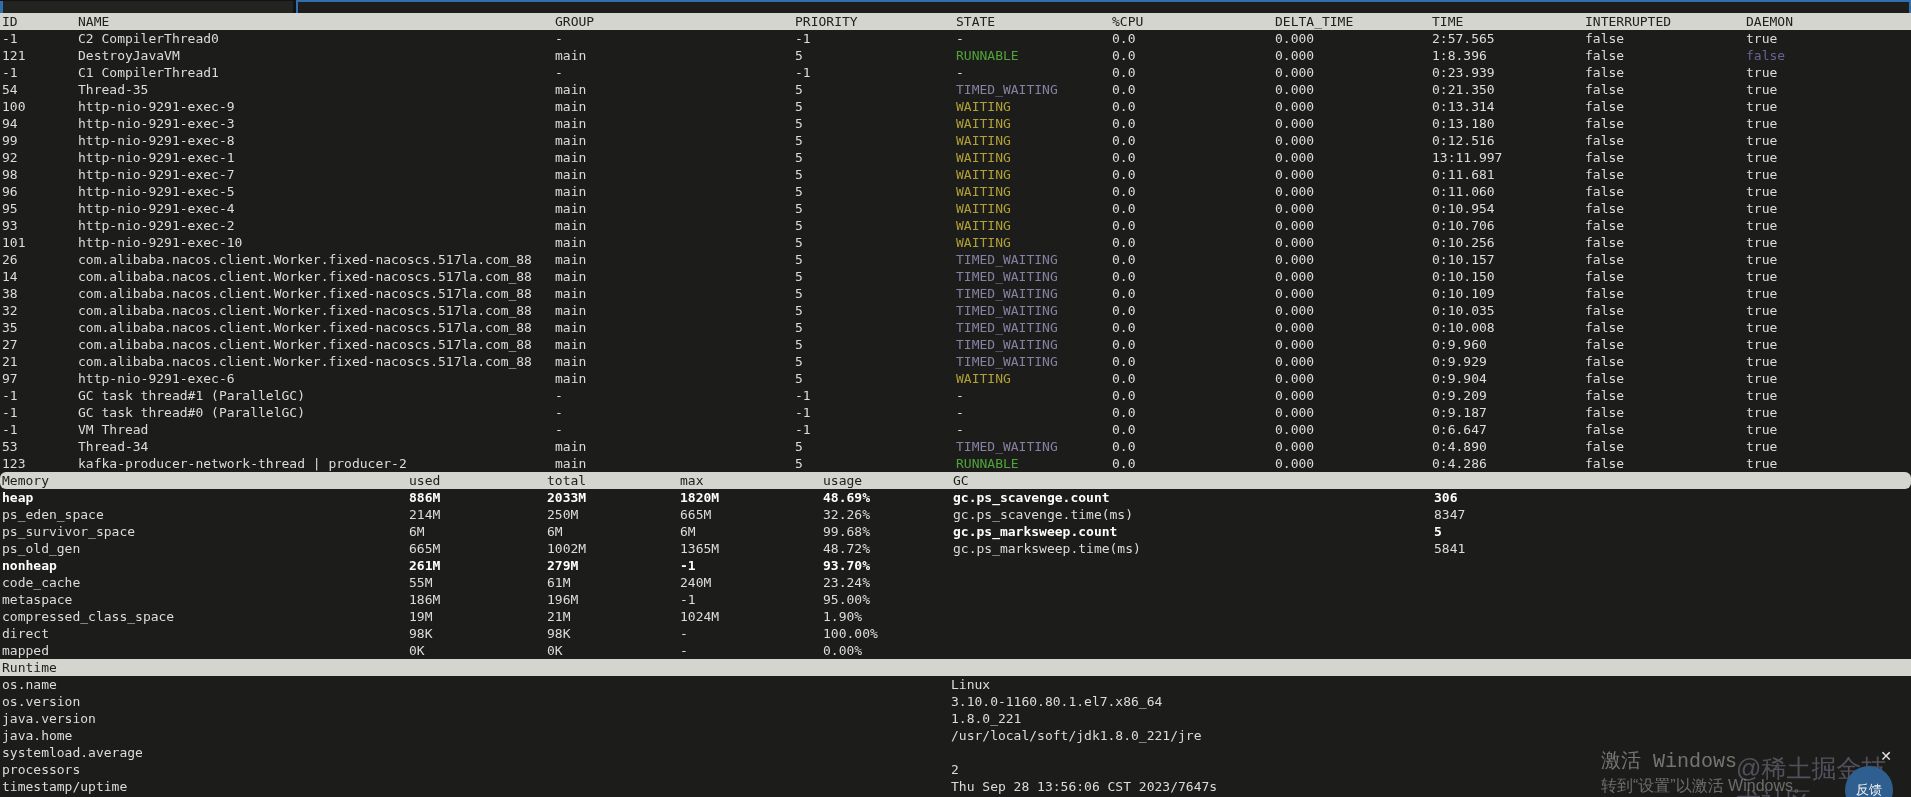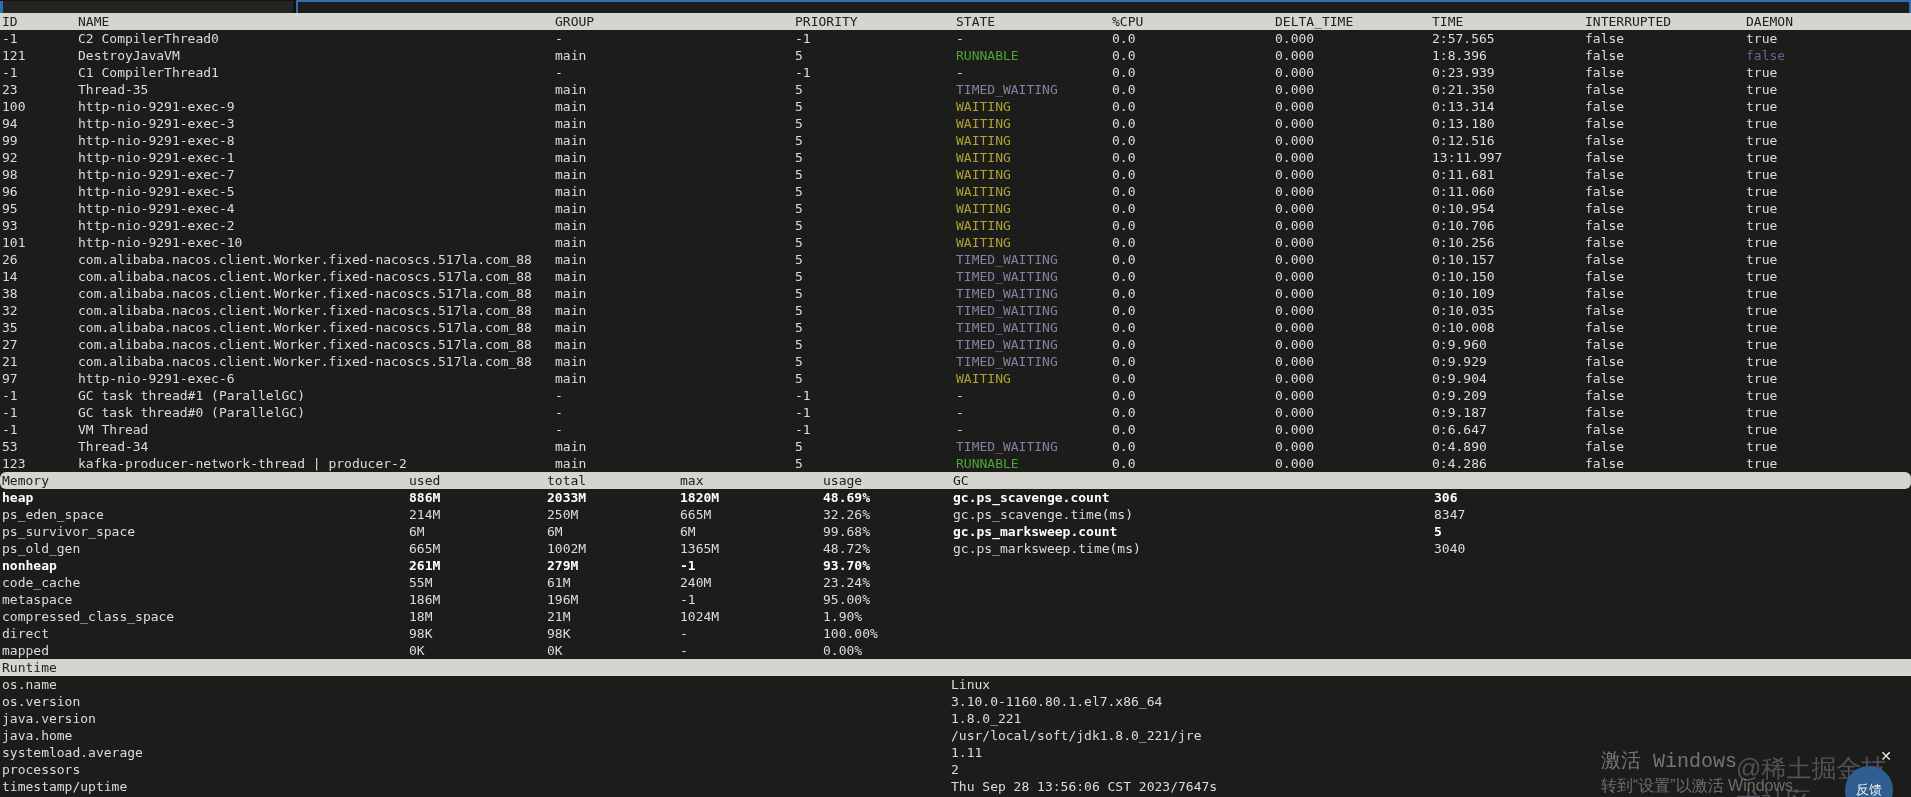--- a/index.html
+++ b/index.html
@@ -97,21 +97,21 @@
             <div>-1</div>
             <div>-</div>
             <div>0.0</div>
             <div>0.000</div>
             <div>0:23.939</div>
             <div>false</div>
             <div>true</div>
           </div>
 
           <div class="row thread-grid">
-            <div>23</div>
+            <div>54</div>
             <div>Thread-35</div>
             <div>main</div>
             <div>5</div>
             <div class="purple">TIMED_WAITING</div>
             <div>0.0</div>
             <div>0.000</div>
             <div>0:21.350</div>
             <div>false</div>
             <div>true</div>
           </div>
@@ -447,21 +447,21 @@
             <div class="bold">5</div>
           </div>
 
           <div class="row memory-grid">
             <div>ps_old_gen</div>
             <div>665M</div>
             <div>1002M</div>
             <div>1365M</div>
             <div>48.72%</div>
             <div>gc.ps_marksweep.time(ms)</div>
-            <div>3040</div>
+            <div>5841</div>
           </div>
 
           <div class="row memory-grid bold">
             <div>nonheap</div>
             <div>261M</div>
             <div>279M</div>
             <div>-1</div>
             <div>93.70%</div>
             <div></div>
             <div></div>
@@ -482,21 +482,21 @@
             <div>186M</div>
             <div>196M</div>
             <div>-1</div>
             <div>95.00%</div>
             <div></div>
             <div></div>
           </div>
 
           <div class="row memory-grid">
             <div>compressed_class_space</div>
-            <div>18M</div>
+            <div>19M</div>
             <div>21M</div>
             <div>1024M</div>
             <div>1.90%</div>
             <div></div>
             <div></div>
           </div>
 
           <div class="row memory-grid">
             <div>direct</div>
             <div>98K</div>
@@ -540,21 +540,20 @@
             <div>1.8.0_221</div>
           </div>
 
           <div class="row runtime-grid">
             <div>java.home</div>
             <div>/usr/local/soft/jdk1.8.0_221/jre</div>
           </div>
 
           <div class="row runtime-grid">
             <div>systemload.average</div>
-            <div>1.11</div>
           </div>
 
           <div class="row runtime-grid">
             <div>processors</div>
             <div>2</div>
           </div>
 
           <div class="row runtime-grid">
             <div>timestamp/uptime</div>
             <div>Thu Sep 28 13:56:06 CST 2023/7647s</div>

